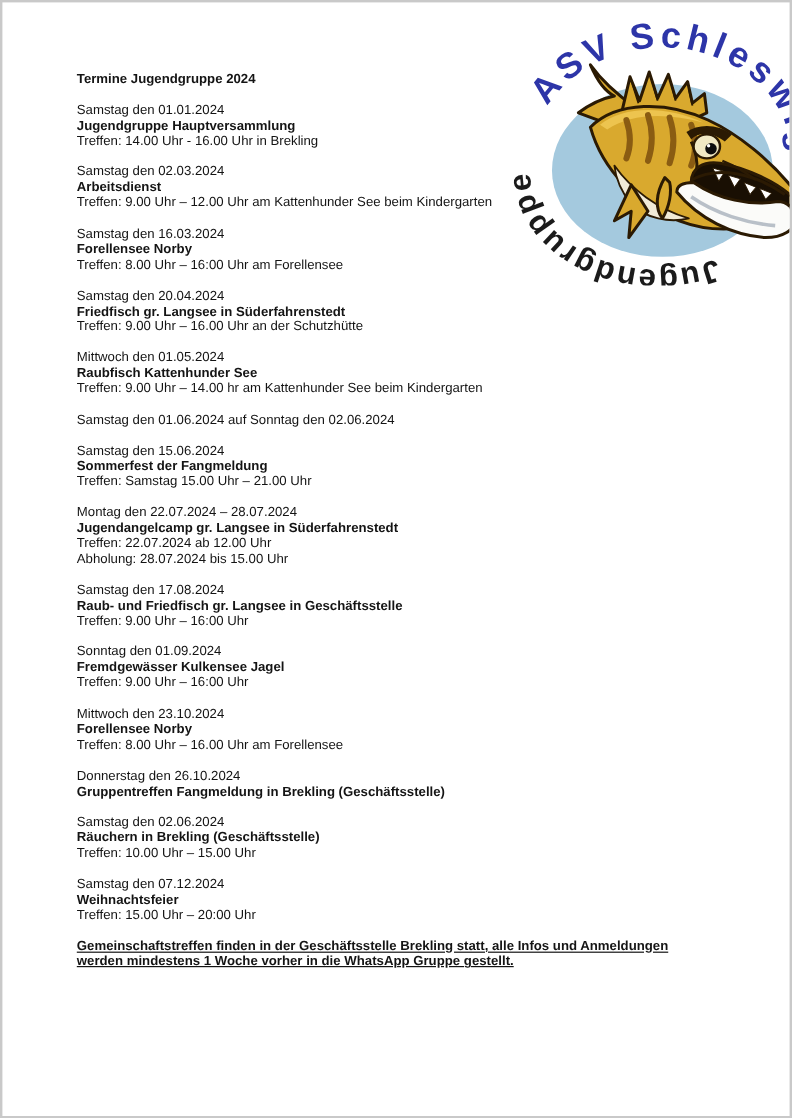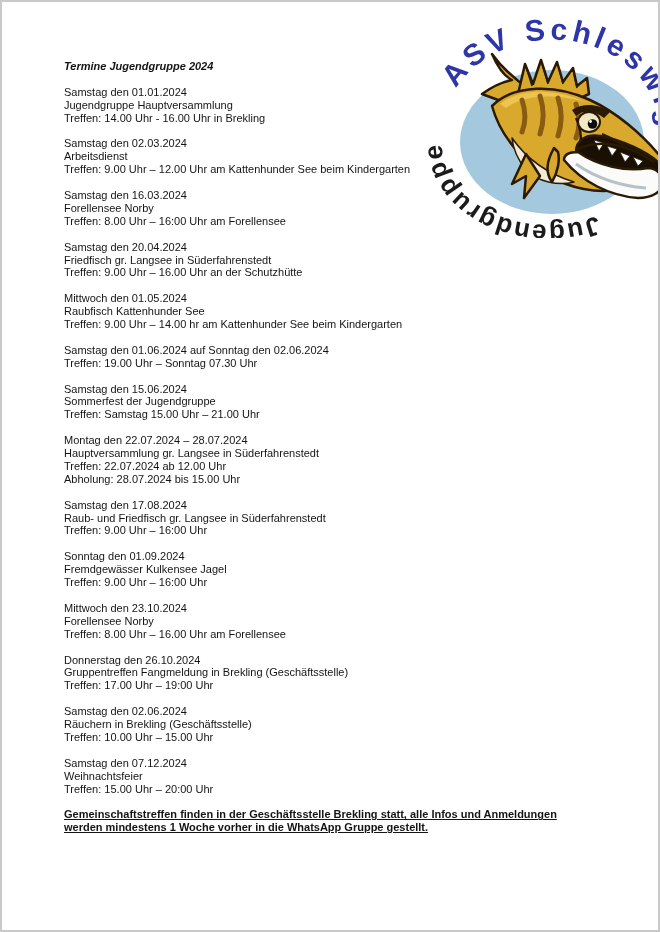--- a/index.html
+++ b/index.html
@@ -2,24 +2,24 @@
 <html style="--circle-blue: #a4c9de; --arc-text-blue: #2d35a8; --ring-text-black: #1b1b1b; --fish-gold: #d9a92e; --fish-gold-light: #edc44f; --fish-stripe: #8a5c12; --fish-outline: #2b1a03; --belly-cream: #f1ead6; --jaw-white: #fbfbf9; --mouth-dark: #190f03; --eye-cream: #f1e9c4;"><head>
 <meta charset="utf-8">
 <style>
   html,body{margin:0;padding:0;background:#fff;}
   .page{
     position:relative;width:660px;height:932px;box-sizing:border-box;
     background:#ffffff;border:2px solid #c9c9c9;overflow:hidden;
     font-family:"Liberation Sans",sans-serif;color:#141414;
   }
   .content{position:absolute;left:62px;top:58px;width:520px;font-size:11px;line-height:12.9px;}
-  .title{font-size:11px;font-weight:bold;margin:0 0 12.9px 0;font-style:italic;}
+  .title{font-size:11px;font-weight:bold;margin:0 0 12.9px 0;}
   .event{margin:0 0 12.9px 0;}
   .event-date{font-weight:normal;}
-  .event-name{font-weight:normal;}
+  .event-name{font-weight:bold;}
   .event-details{white-space:pre-line;}
   .footer-note{font-weight:bold;white-space:pre-line;text-decoration:underline;}
   .logo{position:absolute;left:424px;top:4px;width:232px;height:232px;}
 </style>
 </head>
 <body>
 
 <div class="page">
 
   <div class="content">
@@ -52,58 +52,56 @@
         </div>
 
         <div class="event">
           <div class="event-date">Mittwoch den 01.05.2024</div>
           <div class="event-name">Raubfisch Kattenhunder See</div>
           <div class="event-details">Treffen: 9.00 Uhr – 14.00 hr am Kattenhunder See beim Kindergarten</div>
         </div>
 
         <div class="event">
           <div class="event-date">Samstag den 01.06.2024 auf Sonntag den 02.06.2024</div>
-          <div class="event-details">Treffen: 19.00 Uhr – Sonntag 07.30 Uhr</div>
         </div>
 
         <div class="event">
           <div class="event-date">Samstag den 15.06.2024</div>
-          <div class="event-name">Sommerfest der Jugendgruppe</div>
+          <div class="event-name">Sommerfest der Fangmeldung</div>
           <div class="event-details">Treffen: Samstag 15.00 Uhr – 21.00 Uhr</div>
         </div>
 
         <div class="event">
           <div class="event-date">Montag den 22.07.2024 – 28.07.2024</div>
-          <div class="event-name">Hauptversammlung gr. Langsee in Süderfahrenstedt</div>
+          <div class="event-name">Jugendangelcamp gr. Langsee in Süderfahrenstedt</div>
           <div class="event-details">Treffen: 22.07.2024 ab 12.00 Uhr
 Abholung: 28.07.2024 bis 15.00 Uhr</div>
         </div>
 
         <div class="event">
           <div class="event-date">Samstag den 17.08.2024</div>
-          <div class="event-name">Raub- und Friedfisch gr. Langsee in Süderfahrenstedt</div>
+          <div class="event-name">Raub- und Friedfisch gr. Langsee in Geschäftsstelle</div>
           <div class="event-details">Treffen: 9.00 Uhr – 16:00 Uhr</div>
         </div>
 
         <div class="event">
           <div class="event-date">Sonntag den 01.09.2024</div>
           <div class="event-name">Fremdgewässer Kulkensee Jagel</div>
           <div class="event-details">Treffen: 9.00 Uhr – 16:00 Uhr</div>
         </div>
 
         <div class="event">
           <div class="event-date">Mittwoch den 23.10.2024</div>
           <div class="event-name">Forellensee Norby</div>
           <div class="event-details">Treffen: 8.00 Uhr – 16.00 Uhr am Forellensee</div>
         </div>
 
         <div class="event">
           <div class="event-date">Donnerstag den 26.10.2024</div>
           <div class="event-name">Gruppentreffen Fangmeldung in Brekling (Geschäftsstelle)</div>
-          <div class="event-details">Treffen: 17.00 Uhr – 19:00 Uhr</div>
         </div>
 
         <div class="event">
           <div class="event-date">Samstag den 02.06.2024</div>
           <div class="event-name">Räuchern in Brekling (Geschäftsstelle)</div>
           <div class="event-details">Treffen: 10.00 Uhr – 15.00 Uhr</div>
         </div>
 
         <div class="event">
           <div class="event-date">Samstag den 07.12.2024</div>

